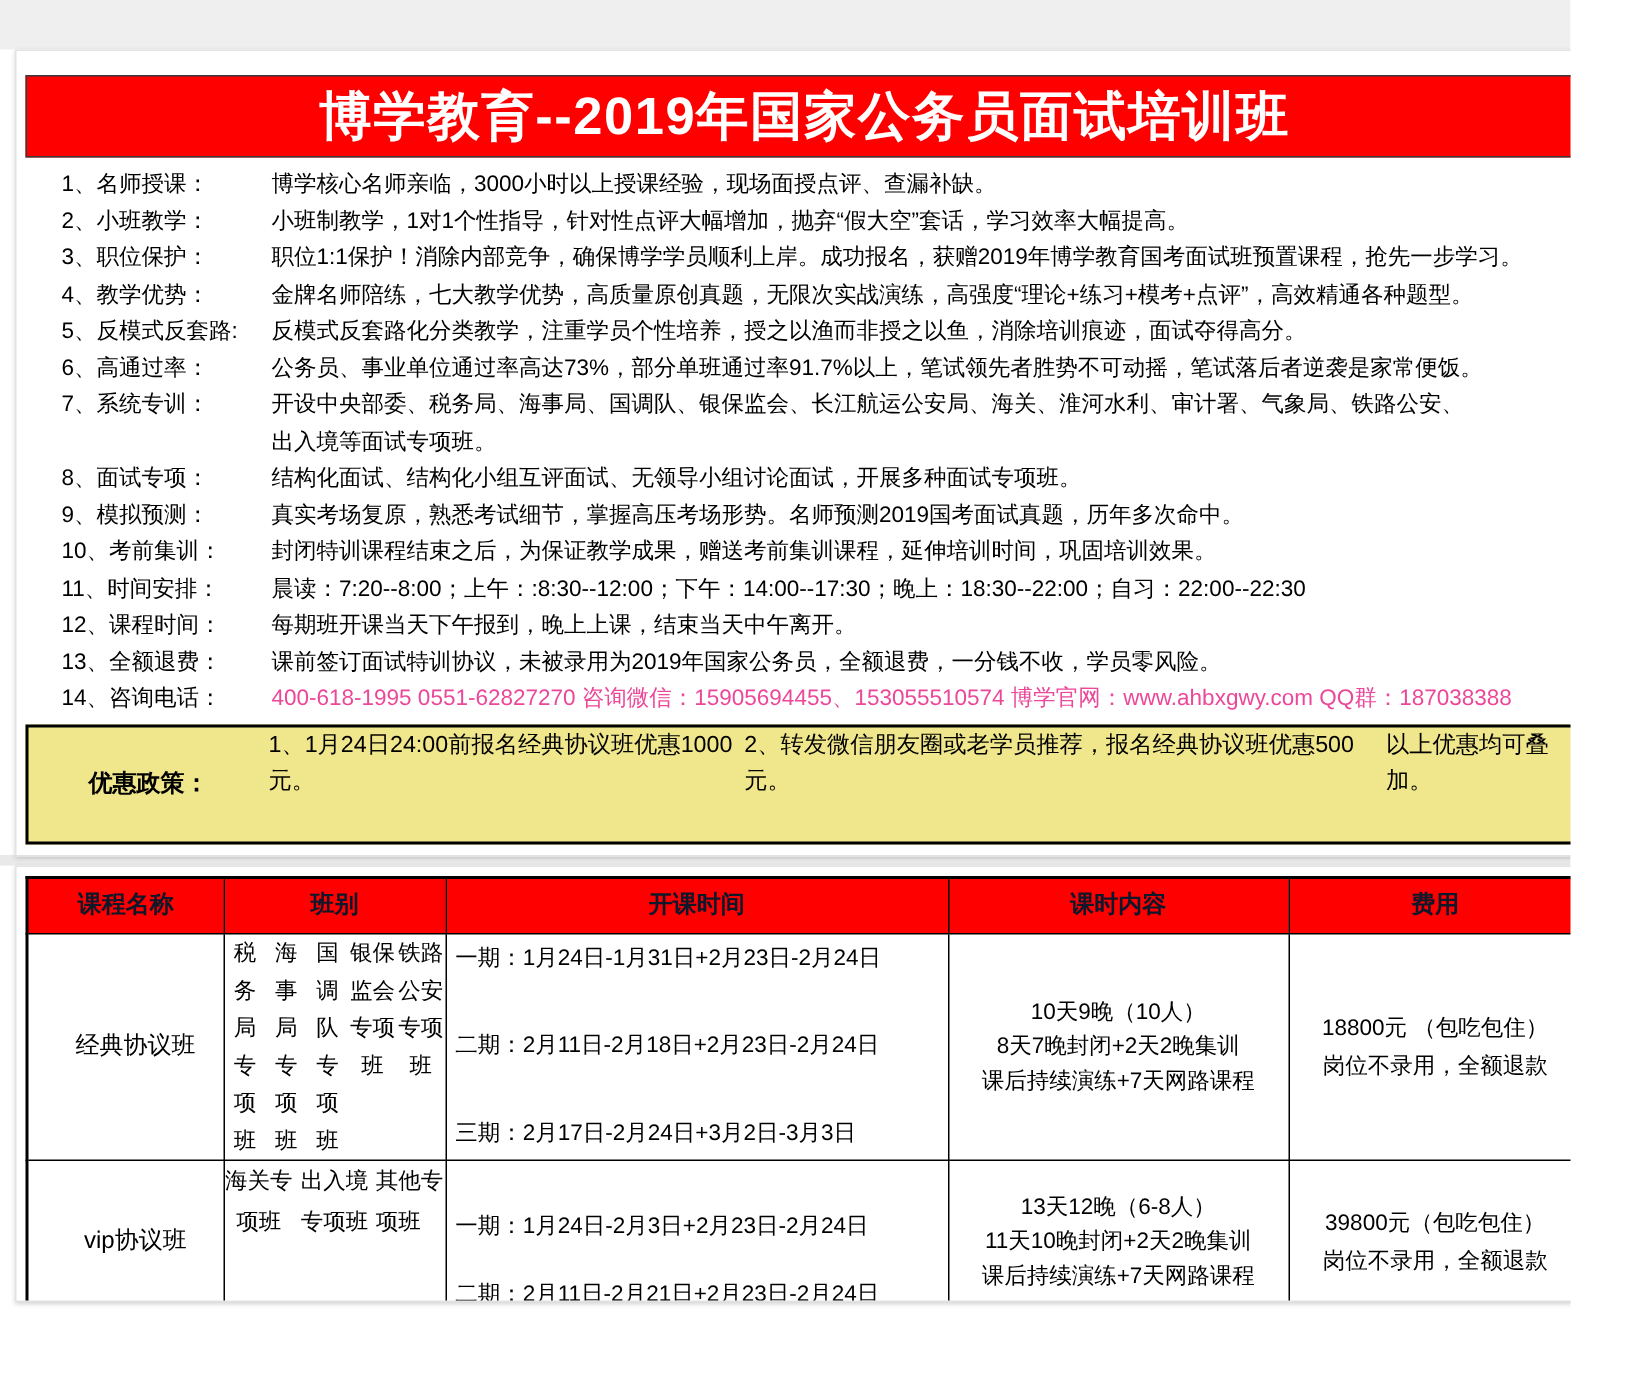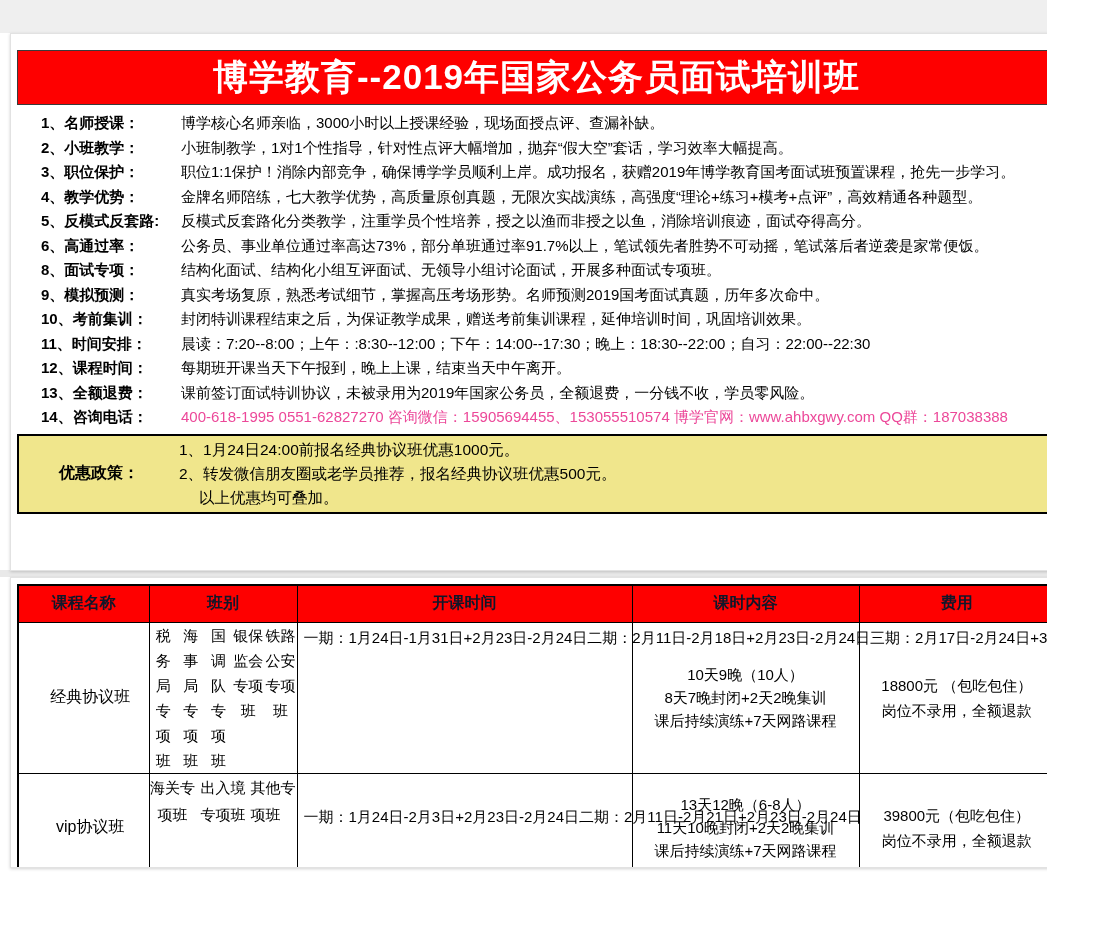--- a/index.html
+++ b/index.html
@@ -23,51 +23,51 @@
     margin:16px 6px 0 6px; height:55px; background:#fe0000; border:1px solid #3a3a3a;
     display:flex; align-items:center; justify-content:center;
   }
   .banner-title {
     color:#ffffff; font-size:35px; font-weight:bold; letter-spacing:1px; white-space:nowrap;
   }
 
   
   .features { padding:6px 14px 0 30px; }
   .feature-row { display:flex; line-height:24.5px; font-size:15px; }
-  .feature-label { min-width:140px; font-weight:bold; white-space:nowrap; flex-shrink:0; }
+  .feature-label { min-width:140px; font-weight:normal; white-space:nowrap; flex-shrink:0; }
   .feature-text { flex:1; white-space:nowrap; }
   .feature-text.wrap { white-space:normal; }
   .feature-text.red { color:#ec4899; }
 
   
   .promo {
     margin:4px 6px 0 6px; height:80px; background:#f0e68c; border:2px solid #000;
     display:flex; font-size:15.5px;
   }
   .promo-label { width:160px; display:flex; align-items:center; justify-content:center; font-weight:bold; font-size:16px; }
-  .promo-content { flex:1; display:flex; flex-direction:column; justify-content:center; line-height:24px; }
+  .promo-content { flex:1; display:flex; flex-direction:row; justify-content:center; line-height:24px; }
   .promo-line.indent { padding-left:20px; }
 
   
   .course-table {
     margin:6px; border-collapse:collapse; table-layout:fixed; width:1037px;
     border:2px solid #000; font-size:15px;
   }
   .course-table th, .course-table td { border:1px solid #000; }
   .course-table th {
     background:#fe0000; color:#0f172a; font-weight:bold; font-size:16px; height:37px; text-align:center;
   }
   td.c-center { text-align:center; vertical-align:middle; }
   .row-classic td { height:126px; }
   .row-vip td { height:110px; }
   .course-name { font-size:16px;padding-left:13px; }
   .class-lines { display:flex; flex-direction:row; justify-content:center; height:100%; }
   .row-classic .class-lines .line { line-height:25px; }
   .row-vip .class-lines .line { line-height:27px; }
-  .sched { display:flex; flex-direction:row; justify-content:space-between; height:100%; padding:6px 2px 8px 6px; }
+  .sched { display:flex; flex-direction:column; justify-content:space-between; height:100%; padding:6px 2px 8px 6px; }
   .row-vip .sched { padding-top:34px; padding-bottom:10px; }
   .sched .line { white-space:nowrap; }
   .stack-center { display:flex; flex-direction:column; justify-content:center; height:100%; }
   .stack-center .line { line-height:23px; white-space:nowrap; text-align:center; }
   .fee-stack .line { line-height:25px; }
 </style>
 </head>
 <body>
 
 <div class="page">
@@ -96,20 +96,24 @@
         <span class="feature-label">4、教学优势：</span>
         <span class="feature-text">金牌名师陪练，七大教学优势，高质量原创真题，无限次实战演练，高强度“理论+练习+模考+点评”，高效精通各种题型。</span>
       </div>
       <div class="feature-row">
         <span class="feature-label">5、反模式反套路:</span>
         <span class="feature-text">反模式反套路化分类教学，注重学员个性培养，授之以渔而非授之以鱼，消除培训痕迹，面试夺得高分。</span>
       </div>
       <div class="feature-row">
         <span class="feature-label">6、高通过率：</span>
         <span class="feature-text">公务员、事业单位通过率高达73%，部分单班通过率91.7%以上，笔试领先者胜势不可动摇，笔试落后者逆袭是家常便饭。</span>
+      </div>
+      <div class="feature-row">
+        <span class="feature-label">7、系统专训：</span>
+        <span class="feature-text wrap"><span>开设中央部委、税务局、海事局、国调队、银保监会、长江航运公安局、海关、淮河水利、审计署、气象局、铁路公安、</span><br><span>出入境等面试专项班。</span></span>
       </div>
       <div class="feature-row">
         <span class="feature-label">8、面试专项：</span>
         <span class="feature-text">结构化面试、结构化小组互评面试、无领导小组讨论面试，开展多种面试专项班。</span>
       </div>
       <div class="feature-row">
         <span class="feature-label">9、模拟预测：</span>
         <span class="feature-text">真实考场复原，熟悉考试细节，掌握高压考场形势。名师预测2019国考面试真题，历年多次命中。</span>
       </div>
       <div class="feature-row">

